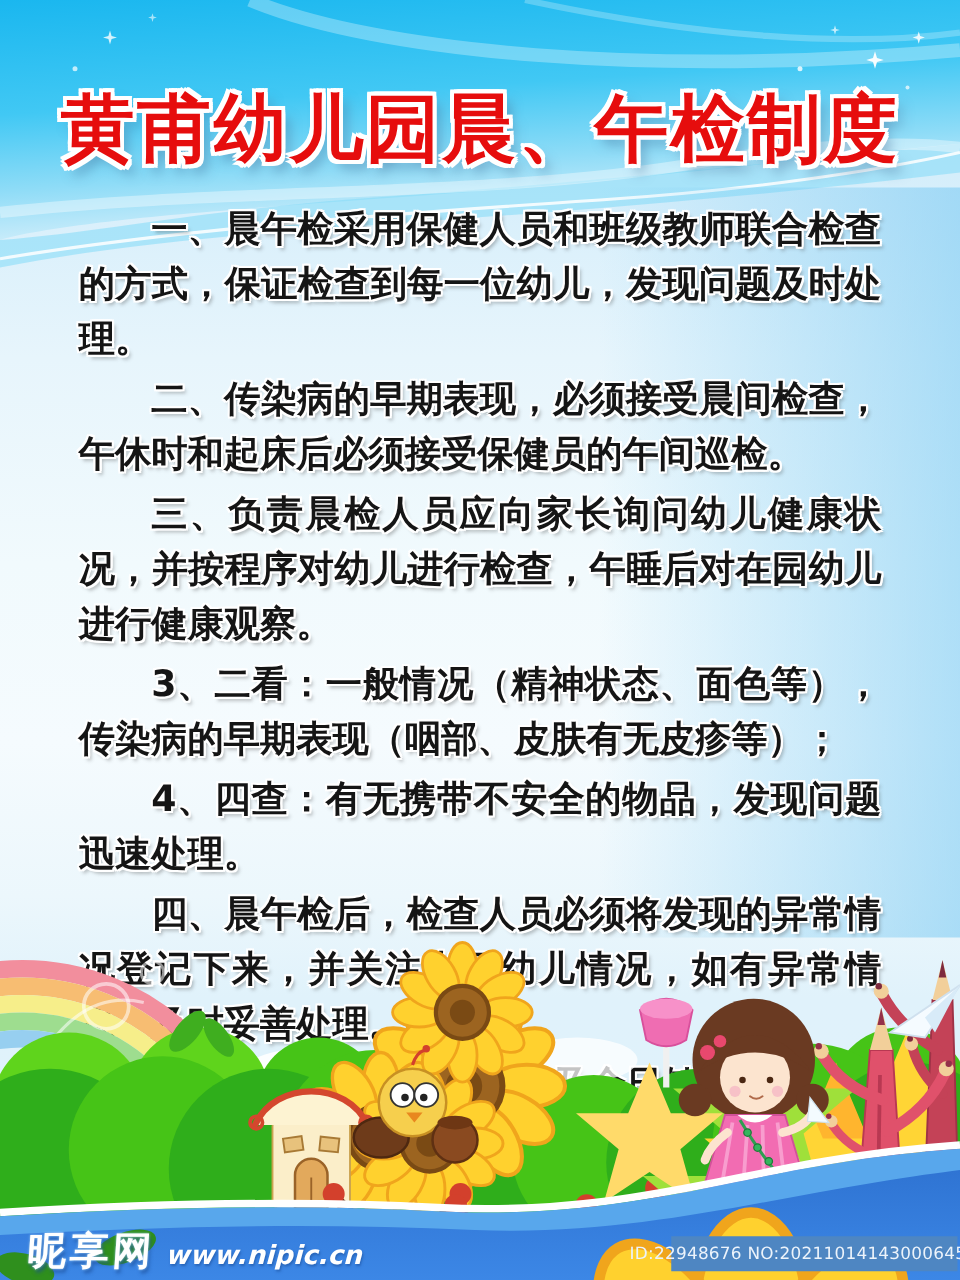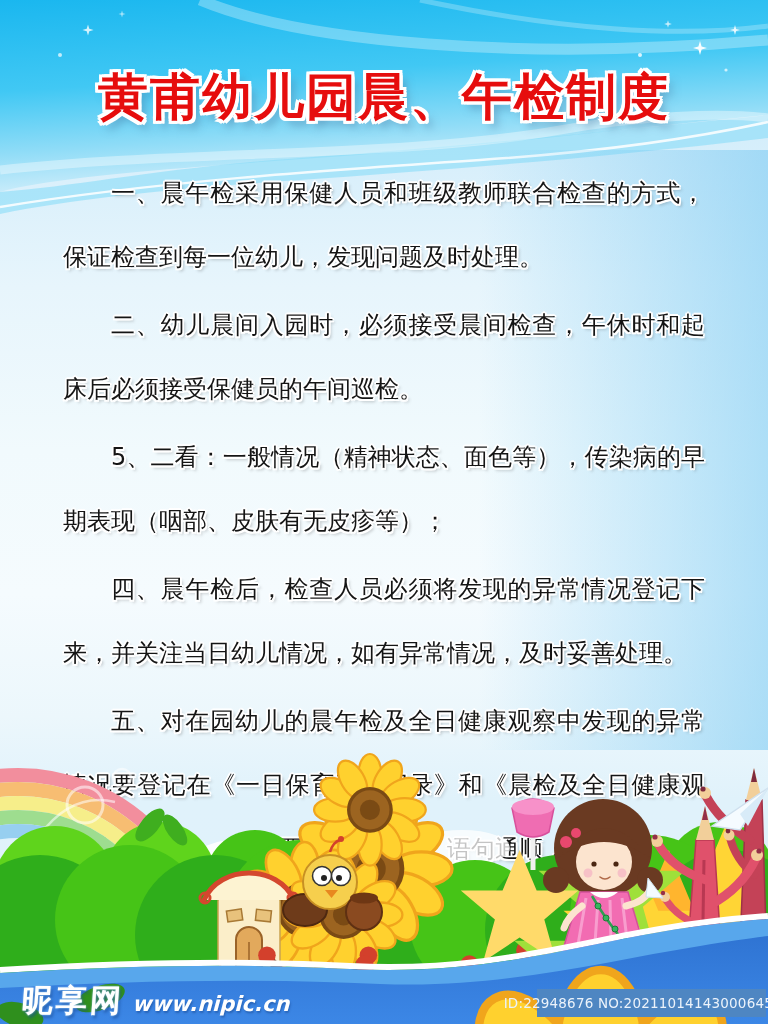--- a/index.html
+++ b/index.html
@@ -7,30 +7,30 @@
     position:relative;width:768px;height:1024px;overflow:hidden;
     font-family:"DejaVu Sans","Liberation Sans",sans-serif;
     background:linear-gradient(180deg,#c2e8f9 0%,#d8effb 16%,#e7f5fc 28%,#f1fafd 44%,#f5fbfe 58%,#ecf7fc 70%,#e0f2fb 78%,#dff2fb 100%);
   }
   .right-tint{position:absolute;top:150px;height:600px;right:0;width:340px;pointer-events:none;
     background:linear-gradient(to left,rgba(118,200,242,.55),rgba(118,200,242,0) 85%);}
   .header-svg{position:absolute;top:0;left:0;pointer-events:none;}
   .illu-svg{position:absolute;top:730px;left:0;pointer-events:none;}
   .title{
     position:absolute;top:64px;left:0;width:100%;text-align:center;
-    font-size:50px;font-weight:bold;color:#e60d0d;letter-spacing:2px;white-space:nowrap;
+    font-size:59px;font-weight:bold;color:#e60d0d;letter-spacing:2px;white-space:nowrap;
     text-shadow:
       -3px -3px 0 #fff,3px -3px 0 #fff,-3px 3px 0 #fff,3px 3px 0 #fff,
       0 -3px 0 #fff,0 3px 0 #fff,-3px 0 0 #fff,3px 0 0 #fff,
       -2px 3px 0 #fff,2px -3px 0 #fff,3px 2px 0 #fff,-3px -2px 0 #fff,
       6px 7px 9px rgba(70,110,150,.5);
   }
   .content{position:absolute;left:63px;top:161px;width:642px;}
   .content p{
-    margin:0 0 4px 0;font-size:24px;line-height:64px;font-weight:normal;color:#151515;
+    margin:0 0 4px 0;font-size:29px;line-height:44px;font-weight:bold;color:#151515;
     text-align:justify;text-indent:2em;
     text-shadow:
       -1.5px -1.5px 0 #fff,1.5px -1.5px 0 #fff,-1.5px 1.5px 0 #fff,1.5px 1.5px 0 #fff,
       0 -1.7px 0 #fff,0 1.7px 0 #fff,-1.7px 0 0 #fff,1.7px 0 0 #fff,
       2.5px 3px 3px rgba(60,60,60,.35);
   }
   .brand{position:absolute;left:22px;top:980px;display:flex;align-items:baseline;gap:10px;
     color:#fff;transform:skewX(-4deg);}
   .brand-name{font-size:31px;font-weight:bold;letter-spacing:3px;
     text-shadow:0 0 2px rgba(170,215,248,.95),2px 3px 3px rgba(25,75,150,.6);}
@@ -72,22 +72,24 @@
       <circle cx="726" cy="70" r="1.6" opacity=".7"></circle>
     </g>
   </svg>
 
   <div class="right-tint"></div>
 
   <div class="title">黄甫幼儿园晨、午检制度</div>
 
   <div class="content">
     <p>一、晨午检采用保健人员和班级教师联合检查的方式，保证检查到每一位幼儿，发现问题及时处理。</p>
-    <p>二、幼儿晨间入园时，必须接受晨间检查，午休时和起床后必须接受保健员的午间巡检。</p>
-    <p>5、二看：一般情况（精神状态、面色等），传染病的早期表现（咽部、皮肤有无皮疹等）；</p>
+    <p>二、传染病的早期表现，必须接受晨间检查，午休时和起床后必须接受保健员的午间巡检。</p>
+    <p>三、负责晨检人员应向家长询问幼儿健康状况，并按程序对幼儿进行检查，午睡后对在园幼儿进行健康观察。</p>
+    <p>3、二看：一般情况（精神状态、面色等），传染病的早期表现（咽部、皮肤有无皮疹等）；</p>
+    <p>4、四查：有无携带不安全的物品，发现问题迅速处理。</p>
     <p>四、晨午检后，检查人员必须将发现的异常情况登记下来，并关注当日幼儿情况，如有异常情况，及时妥善处理。</p>
     <p>五、对在园幼儿的晨午检及全日健康观察中发现的异常情况要登记在《一日保育工作记录》和《晨检及全日健康观察登记表》上。记录要求时间准确，语句通顺，表达清楚。</p>
   </div>
 
   <svg class="illu-svg" width="768" height="294" viewBox="0 0 768 294">
     <defs>
       <pattern id="antstripes" width="9" height="20" patternUnits="userSpaceOnUse">
         <rect width="9" height="20" fill="#f6ecd9"></rect>
         <rect width="4.5" height="20" fill="#d3402c"></rect>
       </pattern>

